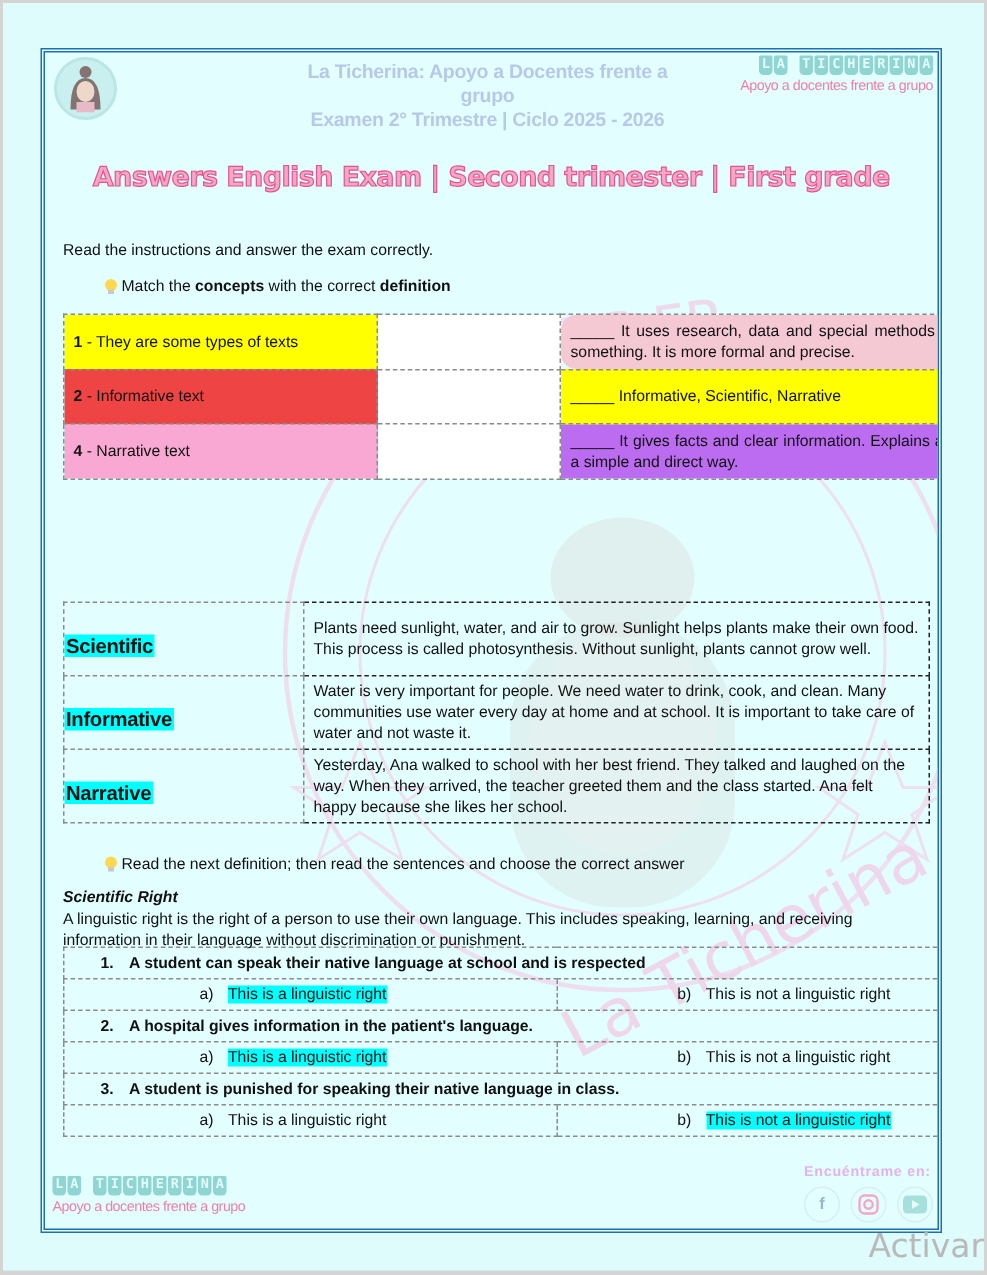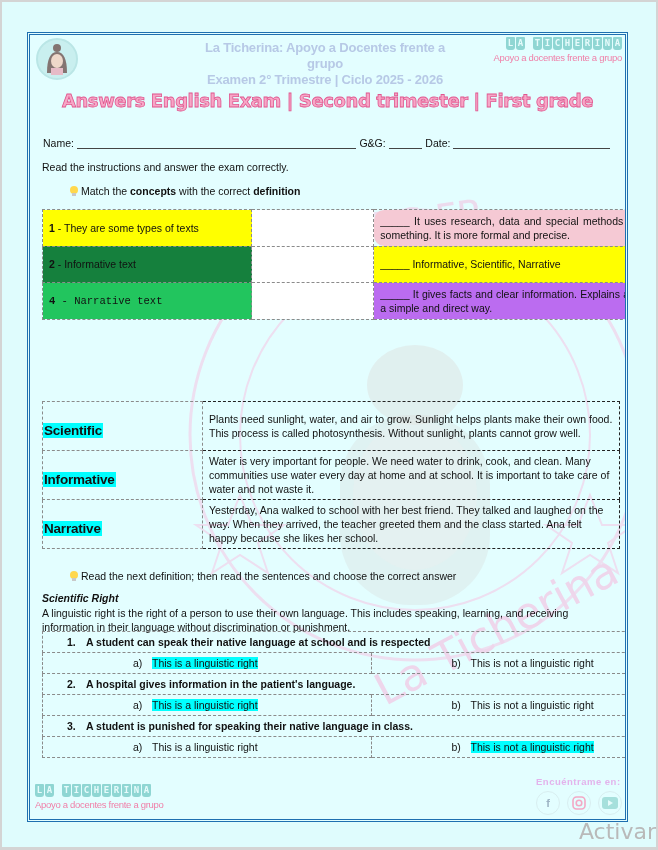--- a/index.html
+++ b/index.html
@@ -42,21 +42,21 @@
   .brand-word { display: flex; justify-content: flex-end; gap: 1px; }
   .brand-letter {
     display: inline-block; width: 9px; height: 13px; background: #8fd6d3; color: #e6fbfb;
     font-family: "DejaVu Sans Mono", monospace; font-size: 9px; font-weight: bold; line-height: 13px;
     text-align: center; border-radius: 1px 1px 3px 3px;
   }
   .brand-gap { width: 6px; display: inline-block; }
   .brand-sub { color: #f07fa8; font-size: 9.5px; margin-top: 2px; letter-spacing: -0.3px; }
 
   .title {
-    position: absolute; left: 0; right: 0; top: 55px; text-align: center;
+    position: absolute; left: 0; right: 0; top: 73px; text-align: center;
     font-family: "DejaVu Sans", sans-serif; font-weight: bold; font-size: 18px;
     color: #f7a6c6; letter-spacing: -0.4px;
     -webkit-text-stroke: 0.8px #e0568f;
   }
   .name-line {
     position: absolute; left: 13px; top: 102px; right: 12px; font-size: 10.5px; display: flex; align-items: flex-end;
   }
   .blank { display: inline-block; border-bottom: 1px solid #444; height: 11px; margin: 0 3px; }
   .instr { position: absolute; left: 12px; top: 126px; font-size: 10.5px; }
   .section-head {
@@ -171,28 +171,20 @@
         <span class="brand-letter">R</span>
         <span class="brand-letter">I</span>
         <span class="brand-letter">N</span>
         <span class="brand-letter">A</span>
       </div>
     <div class="brand-sub">Apoyo a docentes frente a grupo</div>
   </div>
 
   <div class="title">Answers English Exam | Second trimester | First grade</div>
 
-  <div class="name-line">
-    <span>Name:</span>
-    <span class="blank" style="width:282px"></span>
-    <span>G&amp;G:</span>
-    <span class="blank" style="width:34px"></span>
-    <span>Date:</span>
-    <span class="blank" style="width:158px"></span>
-  </div>
 
   <div class="instr">Read the instructions and answer the exam correctly.</div>
 
   <div class="section-head" style="top:150px">
     <span class="bulb"></span>
     <span>
       <span>Match the</span>
       <b>concepts</b>
       <span>with the correct</span>
       <b>definition</b>
@@ -200,26 +192,26 @@
   </div>
 
   <table class="match">
     <tbody id="match-body">
         <tr>
           <td class="left" style="background: rgb(255, 255, 0);"><b>1</b><span> - They are some types of texts</span></td>
           <td class="mid"></td>
           <td class="right" style="background: rgb(245, 201, 212); border-radius: 10px;">_____ It uses research, data and special methods to study something. It is more formal and precise.</td>
         </tr>
         <tr>
-          <td class="left" style="background: #15803d;"><b>2</b><span> - Informative text</span></td>
+          <td class="left" style="background: #ef4444;"><b>2</b><span> - Informative text</span></td>
           <td class="mid"></td>
           <td class="right" style="background: rgb(255, 255, 0);">_____ Informative, Scientific, Narrative</td>
         </tr>
         <tr>
-          <td class="left" style="background: #22c55e; font-family: Liberation Mono, monospace;"><b>4</b><span> - Narrative text</span></td>
+          <td class="left" style="background: #f9a8d4;"><b>4</b><span> - Narrative text</span></td>
           <td class="mid"></td>
           <td class="right" style="background: rgb(187, 108, 240);">_____ It gives facts and clear information. Explains a topic in a simple and direct way.</td>
         </tr>
       </tbody>
   </table>
 
 
   <table class="types">
     <tbody id="types-body">
         <tr>

